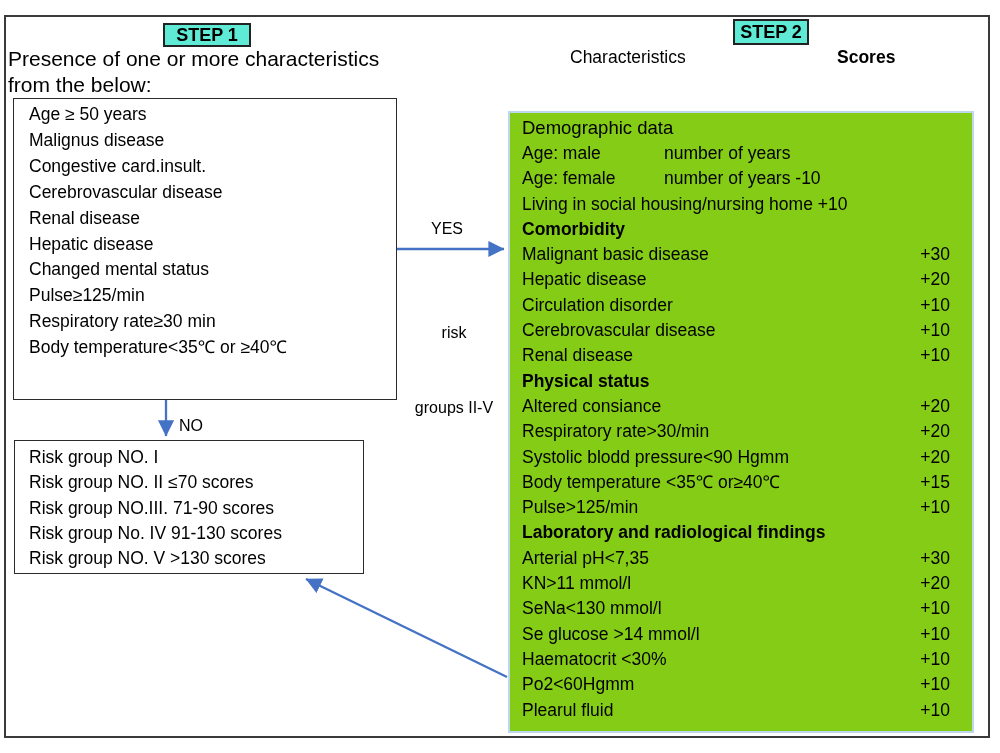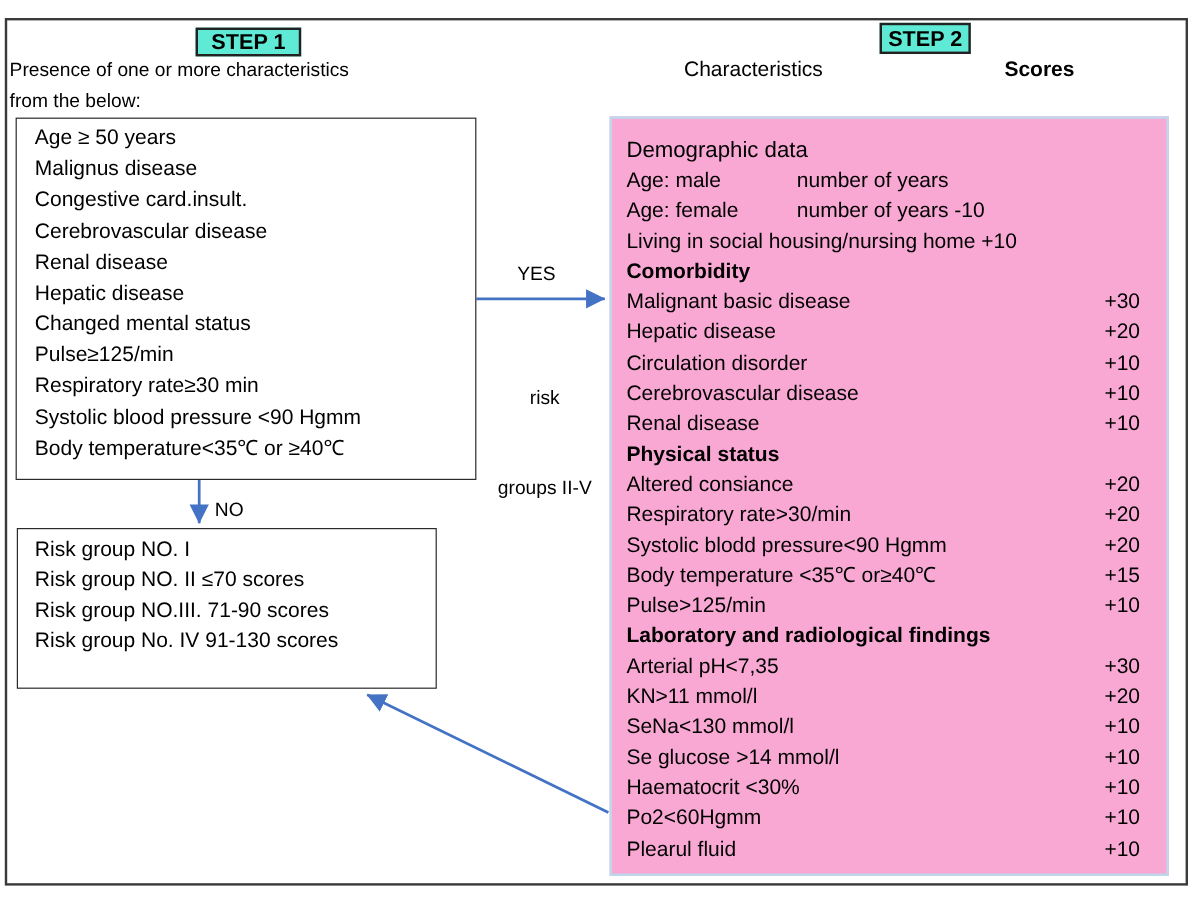--- a/index.html
+++ b/index.html
@@ -12,35 +12,35 @@
     border:2px solid #3a3a3a;background:transparent;
   }
   .step-label-box{
     position:absolute;border:2px solid #222222;background:#5eead4;
     font-weight:bold;font-size:18px;display:flex;align-items:center;justify-content:center;
     z-index:3;
   }
   #step1-label-box{left:163px;top:23px;width:84px;height:20px;}
   #step2-label-box{left:733px;top:19px;width:72px;height:22px;}
   .intro-text{
-    position:absolute;left:8px;top:46px;font-size:16px;line-height:26px;z-index:2;
+    position:absolute;left:8px;top:46px;font-size:21px;line-height:26px;z-index:2;
   }
   .col-head{position:absolute;top:47px;font-size:17.5px;z-index:2;}
   #col-head-characteristics{left:545px;margin-left:25px;}
   #col-head-scores{left:837px;font-weight:bold;}
   .black-box{
     position:absolute;border:1.6px solid #2b2b2b;background:#ffffff;z-index:2;
     font-size:17.5px;
   }
   #step1-box{left:13px;top:98px;width:367px;height:285px;padding:3px 0 12px 15px;line-height:25.9px;}
   #risk-box{left:14px;top:440px;width:334px;height:128px;padding:4px 0 0 14px;line-height:25.3px;}
   #step2-box{
-    position:absolute;left:508px;top:97px;width:428px;height:617px;
-    border:2px solid #bdd7ee;background:#f9a8d4;z-index:2;
-    padding:12px 22px 0 12px;font-size:17.5px;
+    position:absolute;left:508px;top:111px;width:428px;height:617px;
+    border:2px solid #bdd7ee;background:#84cc16;z-index:2;
+    padding:1px 22px 0 12px;font-size:17.5px;
   }
   .s2row{display:flex;line-height:25.3px;white-space:pre;}
   .s2row.section-big{font-size:18.5px;line-height:27px;}
   .s2row.bold{font-weight:bold;}
   .s2row .pair-label{display:inline-block;width:142px;}
   .s2row .score{margin-left:auto;}
   .float-label{position:absolute;font-size:16px;z-index:2;white-space:pre;}
   #yes-label{left:431px;top:220px;}
   #no-label{left:179px;top:417px;}
   #risk-note{left:400px;top:270px;width:108px;text-align:center;line-height:25px;}
@@ -76,36 +76,36 @@
   <div id="step1-box" class="black-box">
       <div>Age ≥ 50 years</div>
       <div>Malignus disease</div>
       <div>Congestive card.insult.</div>
       <div>Cerebrovascular disease</div>
       <div>Renal disease</div>
       <div>Hepatic disease</div>
       <div>Changed mental status</div>
       <div>Pulse≥125/min</div>
       <div>Respiratory rate≥30 min</div>
-      <div>Systolic blood pressure &lt;90 Hgmm</div>
       <div>Body temperature&lt;35℃ or ≥40℃</div>
     </div>
 
   <div id="yes-label" class="float-label">YES</div>
   <div id="risk-note" class="float-label">
     <div>risk</div>
     <div>groups II-V</div>
   </div>
   <div id="no-label" class="float-label">NO</div>
 
   <div id="risk-box" class="black-box">
       <div>Risk group NO. I</div>
       <div>Risk group NO. II ≤70 scores</div>
       <div>Risk group NO.III. 71-90 scores</div>
       <div>Risk group No. IV 91-130 scores</div>
+      <div>Risk group NO. V &gt;130 scores</div>
     </div>
 
   <div id="step2-label-box" class="step-label-box">
     <span>STEP 2</span>
   </div>
 
   <div id="col-head-characteristics" class="col-head">Characteristics</div>
   <div id="col-head-scores" class="col-head">Scores</div>
 
   <div id="step2-box">

